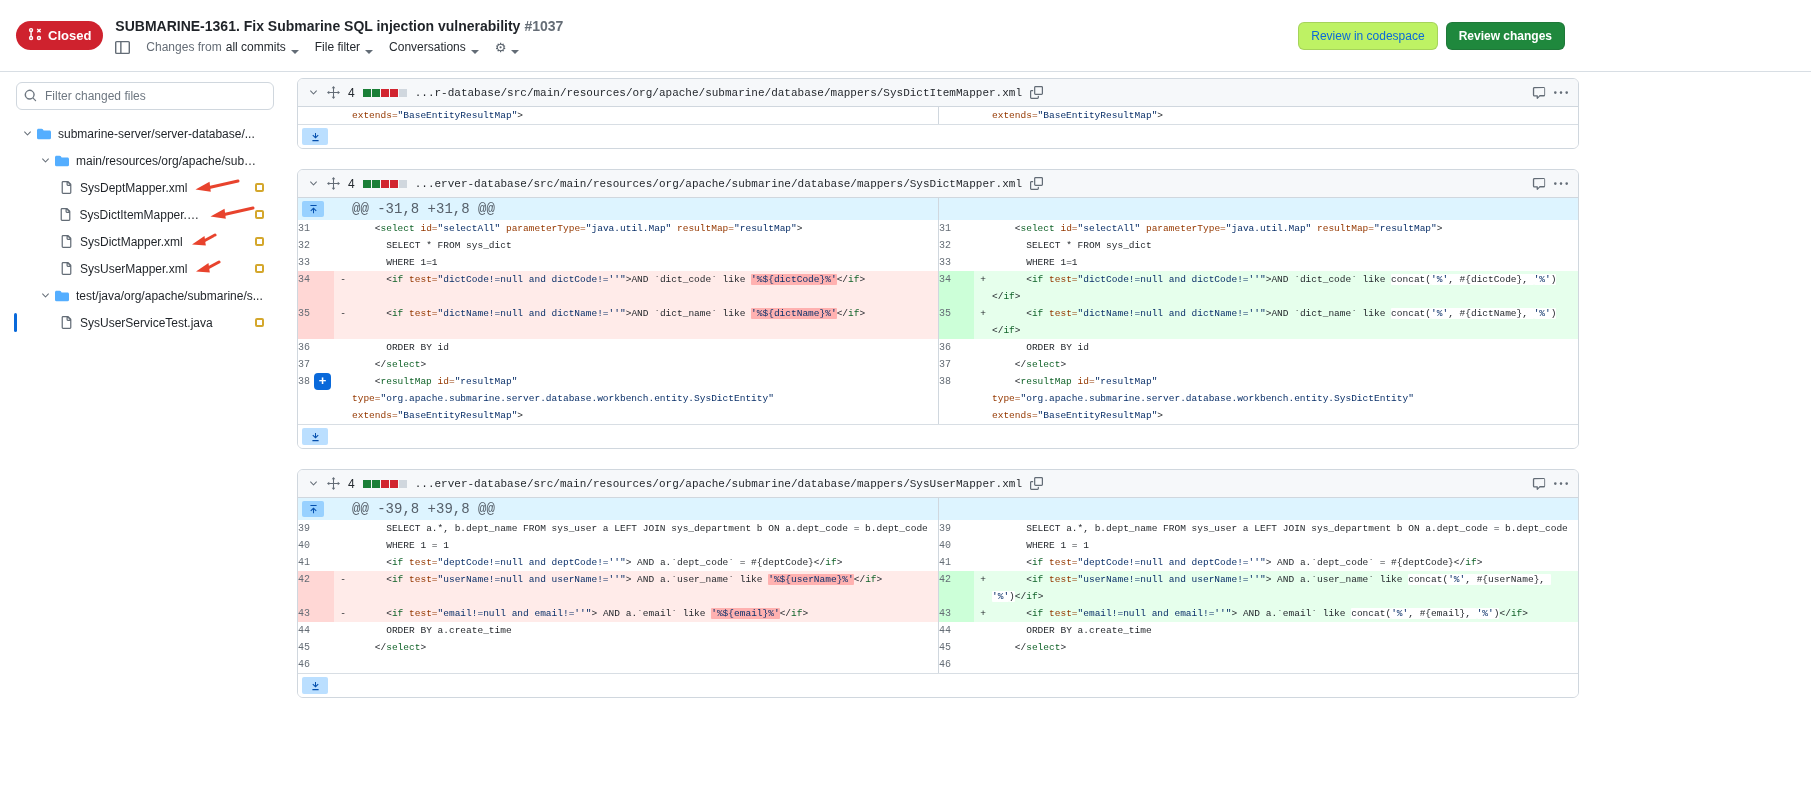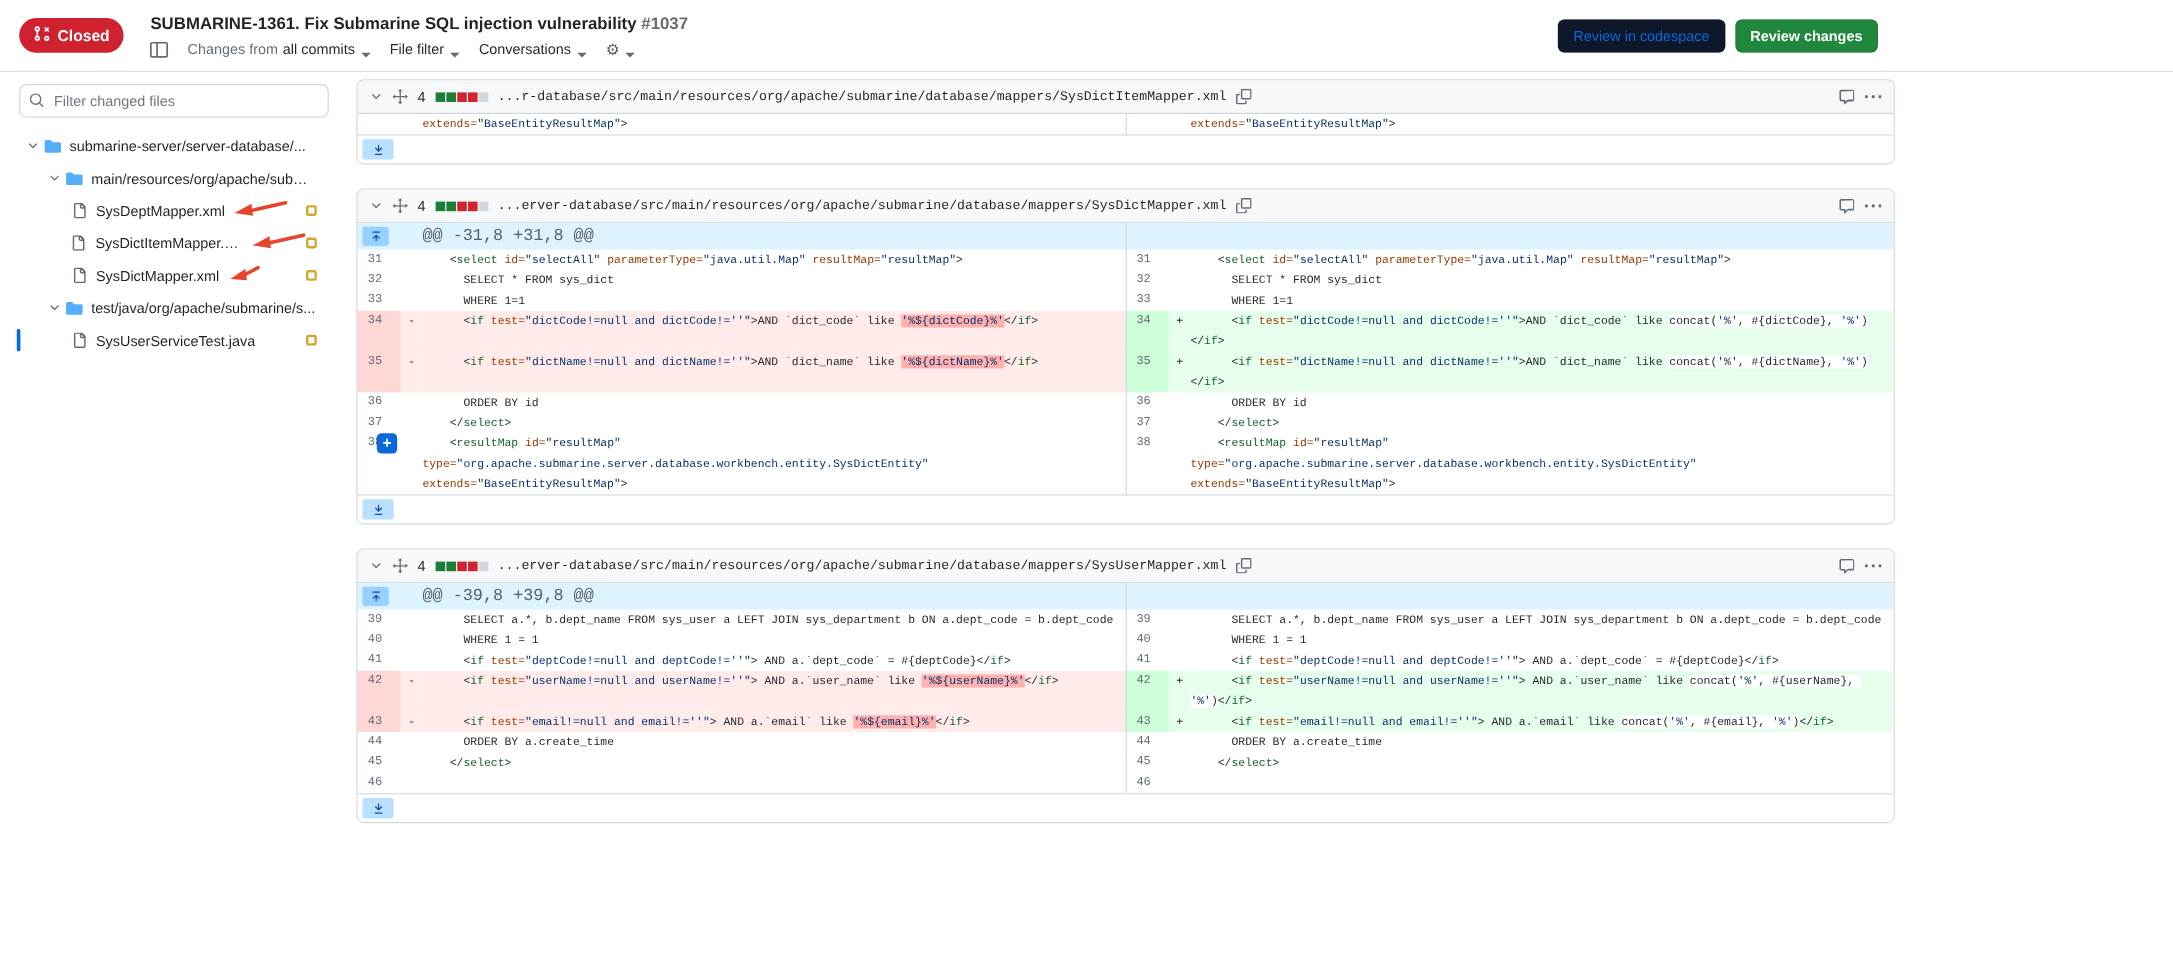--- a/index.html
+++ b/index.html
@@ -1,34 +1,34 @@
 <!DOCTYPE html>
 <html><head>
 <meta charset="utf-8">
 <style>
   *{box-sizing:border-box;margin:0;padding:0}
   html,body{width:1811px;height:797px;overflow:hidden;background:#fff;
     font-family:"Liberation Sans","DejaVu Sans",sans-serif;color:#1f2328;-webkit-font-smoothing:antialiased}
 
   
-  .topbar{height:60px;border-bottom:1px solid #d8dee4;display:flex;align-items:center;padding:0 16px;gap:22px;background:#fff}
+  .topbar{height:72px;border-bottom:1px solid #d8dee4;display:flex;align-items:center;padding:0 16px;gap:12px;background:#fff}
   .badge{background:#cf222e;color:#fff;border-radius:2em;display:inline-flex;align-items:center;gap:6px;
     padding:6px 12px;font-weight:700;font-size:13px;flex:none}
   .title-block{flex:1;min-width:0}
   .pr-title{font-size:14px;font-weight:700;color:#1f2328}
   .pr-number{color:#656d76;font-weight:700;font-size:14px;margin-left:4px}
   .toolbar{display:flex;align-items:center;gap:16px;margin-top:5px;font-size:12px;color:#24292f}
   .tb-item{display:inline-flex;align-items:flex-end;cursor:pointer}
   .muted{color:#656d76}
   .strong{font-weight:500;margin-left:4px}
   .caret{display:inline-block;margin-left:5px;border-left:4px solid transparent;border-right:4px solid transparent;border-top:4px solid #636c76}
   .gear{font-size:13px;color:#57606a;line-height:1}
   .actions{margin-left:auto;display:flex;gap:8px;align-items:center;padding-right:230px}
   .btn{height:28px;padding:0 12px;border-radius:6px;font-size:12px;font-weight:500;cursor:pointer;border:1px solid rgba(31,35,40,.15)}
-  .btn-codespace{background:#0f172a;color:#0969da}
+  .btn-codespace{background:#bef264;color:#0969da}
   .btn-review{background:#1f883d;color:#fff;border-color:rgba(31,35,40,.15);font-weight:600}
 
   
   .layout{display:flex;height:737px}
   .sidebar{width:289px;flex:none;padding:10px 15px 0 16px}
   .filter-wrap{position:relative;margin-bottom:10px}
   .filter-wrap svg{position:absolute;left:8px;top:7px}
   .filter-input{width:100%;height:28px;border:1px solid #d0d7de;border-radius:6px;padding:0 8px 0 28px;
     font-size:12px;color:#1f2328;outline:none;background:#fff}
   .filter-input::placeholder{color:#6e7781}
@@ -49,21 +49,21 @@
   .changes-count{font-size:12px;color:#24292f}
   .diffstat{display:inline-flex;gap:1px}
   .diffstat i{width:8px;height:8px;display:inline-block}
   .sq-add{background:#1a7f37}.sq-del{background:#d1242f}.sq-neutral{background:#d0d7de}
   .fpath{font-family:"Liberation Mono","DejaVu Sans Mono",monospace;font-size:11px;color:#1f2328;
     white-space:nowrap;overflow:hidden;text-overflow:ellipsis}
   .fhead .spacer{flex:1}
 
   .diff-table{width:100%}
   .row{display:flex;align-items:stretch;font-family:"Liberation Mono","DejaVu Sans Mono",monospace;font-size:9.5px;line-height:17px}
-  .cell-num{width:36px;flex:none;text-align:center;padding-right:7px;color:#656d76;font-size:10px;cursor:pointer;user-select:none}
+  .cell-num{width:36px;flex:none;text-align:left;padding-right:7px;color:#656d76;font-size:10px;cursor:pointer;user-select:none}
   .cell-sign{width:18px;flex:none;text-align:center;color:#1f2328}
   .cell-code{flex:1;min-width:0;white-space:pre-wrap;overflow-wrap:break-word;padding-right:6px;min-height:17px;color:#1f2328}
   .right-start{border-left:1px solid #d0d7de}
   .bg-del{background:#ffebe9}.bg-add{background:#e6ffec}
   .num-del{background:#ffd7d5}.num-add{background:#ccffd8}
   .t{color:#116329}.a{color:#953800}.s{color:#0a3069}
   .dh{background:rgba(255,129,130,.55);border-radius:1px}
   .ah{background:#ffffff;border-radius:1px}
 
   .row.hunk{background:#ddf4ff;height:22px;line-height:22px}
@@ -200,20 +200,33 @@
               <path d="M2 1.75C2 .78 2.78 0 3.75 0h5.84c.46 0 .91.18 1.24.51l2.66 2.66c.33.33.51.78.51 1.24v9.84A1.75 1.75 0 0 1 12.25 16h-8.5A1.75 1.75 0 0 1 2 14.25Zm1.75-.25a.25.25 0 0 0-.25.25v12.5c0 .14.11.25.25.25h8.5a.25.25 0 0 0 .25-.25V6h-2.75A1.75 1.75 0 0 1 8 4.25V1.5Zm5.75.56v2.19c0 .14.11.25.25.25h2.19Z"></path>
             </svg>
           </span>
           <span class="label">SysDictMapper.xml</span>
           <span><svg class="anno" width="27" height="16" viewBox="0 0 27 16">
               <path d="M25 3 L12 10" stroke="#e8432d" stroke-width="3" fill="none" stroke-linecap="round"></path>
               <path d="M14.5 4 L2 12.5 L15.8 13.5 Z" fill="#e8432d"></path>
             </svg></span>
           <span class="status-square"></span>
         </div>
+        <div class="tree-row" style="padding-left: 40px;">
+          <span class="icon-btn ticon">
+            <svg width="13" height="13" viewBox="0 0 16 16" fill="#636c76">
+              <path d="M2 1.75C2 .78 2.78 0 3.75 0h5.84c.46 0 .91.18 1.24.51l2.66 2.66c.33.33.51.78.51 1.24v9.84A1.75 1.75 0 0 1 12.25 16h-8.5A1.75 1.75 0 0 1 2 14.25Zm1.75-.25a.25.25 0 0 0-.25.25v12.5c0 .14.11.25.25.25h8.5a.25.25 0 0 0 .25-.25V6h-2.75A1.75 1.75 0 0 1 8 4.25V1.5Zm5.75.56v2.19c0 .14.11.25.25.25h2.19Z"></path>
+            </svg>
+          </span>
+          <span class="label">SysUserMapper.xml</span>
+          <span><svg class="anno" width="27" height="16" viewBox="0 0 27 16">
+              <path d="M25 3 L12 10" stroke="#e8432d" stroke-width="3" fill="none" stroke-linecap="round"></path>
+              <path d="M14.5 4 L2 12.5 L15.8 13.5 Z" fill="#e8432d"></path>
+            </svg></span>
+          <span class="status-square"></span>
+        </div>
         <div class="tree-row" style="padding-left: 22px;">
           <span class="icon-btn chev">
             <svg width="11" height="11" viewBox="0 0 16 16" fill="#636c76">
               <path d="M12.78 5.22a.75.75 0 0 1 0 1.06l-4.25 4.25a.75.75 0 0 1-1.06 0L3.22 6.28a.75.75 0 1 1 1.06-1.06L8 8.94l3.72-3.72a.75.75 0 0 1 1.06 0Z"></path>
             </svg>
           </span>
           <span class="icon-btn ticon">
             <svg width="14" height="14" viewBox="0 0 16 16" fill="#54aeff">
               <path d="M1.75 2h3.5c.55 0 1.07.26 1.4.7l.9 1.3h6.7c.97 0 1.75.78 1.75 1.75v6.5A1.75 1.75 0 0 1 14.25 14H1.75A1.75 1.75 0 0 1 0 12.25v-8.5C0 2.78.78 2 1.75 2Z"></path>
             </svg>

